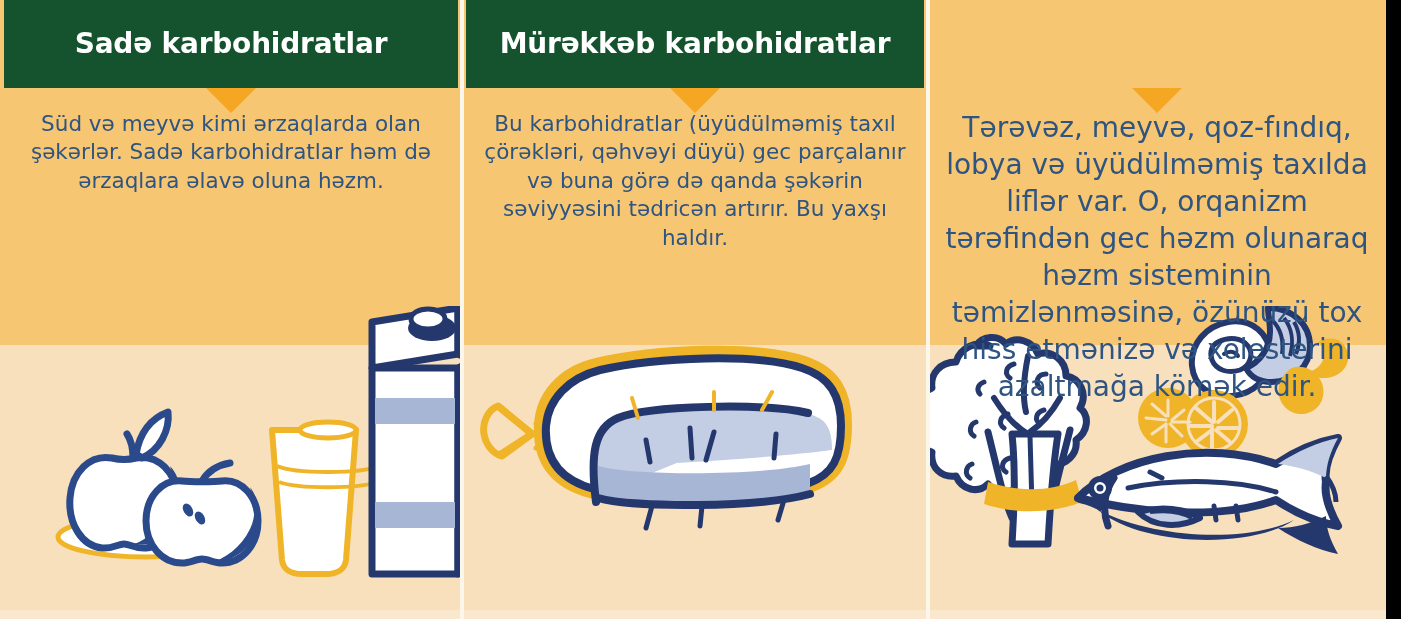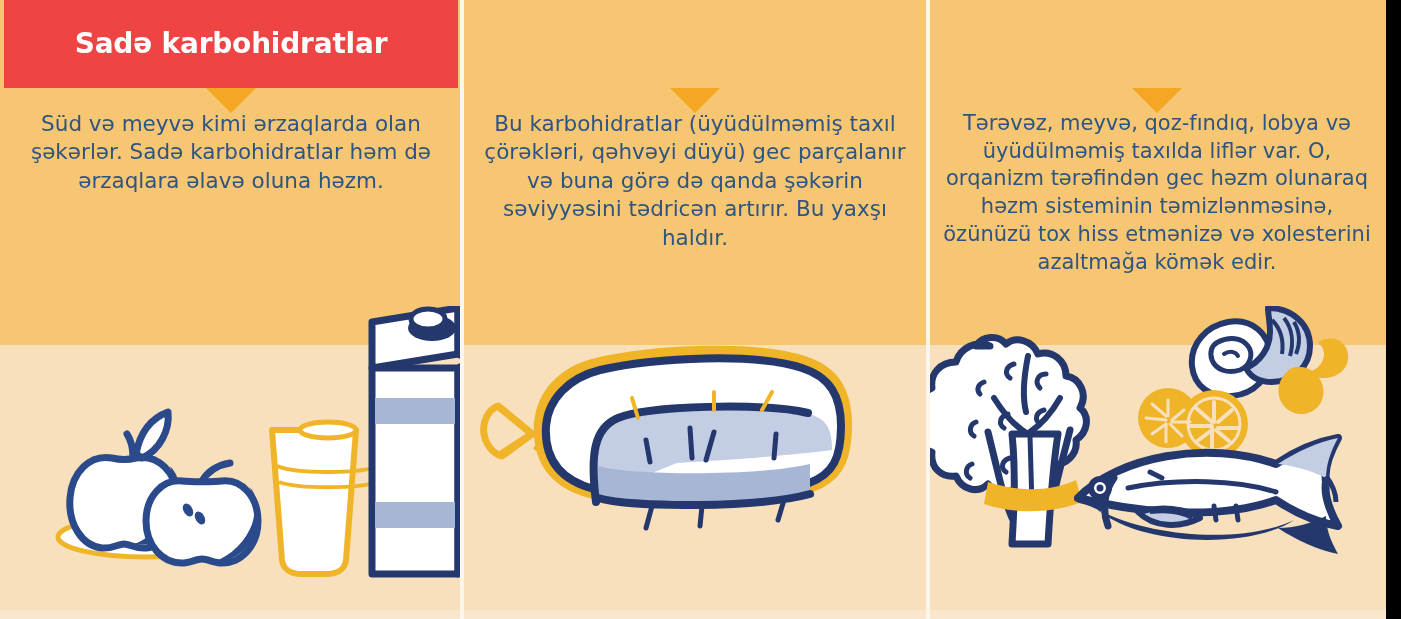--- a/index.html
+++ b/index.html
@@ -76,21 +76,21 @@
   }
   .col-divider.d1 { left: 460px; }
   .col-divider.d2 { left: 926px; }
 
   
   .hdr {
     position: absolute;
     left: 4px; top: 0;
     right: 4px;
     height: 88px;
-    background: #ef4444;
+    background: #14532d;
     display: flex;
     align-items: center;
     justify-content: center;
     z-index: 4;
   }
   .hdr-title {
     color: #FFFFFF;
     font-size: 28px;
     font-weight: bold;
     letter-spacing: -0.2px;
@@ -116,21 +116,21 @@
     top: 110px;
     left: 0; right: 0;
     padding: 0 22px;
     color: #2E5481;
     font-size: 21.5px;
     line-height: 1.32;
     text-align: center;
     z-index: 3;
     box-sizing: border-box;
   }
-  .col-2 .body-text { font-size: 21px; padding: 0 14px; }
+  .col-2 .body-text { font-size: 28px; padding: 0 14px; }
 
   
   .art {
     position: absolute;
     left: 0;
     bottom: 9px;
     width: 100%;
     z-index: 2;
     pointer-events: none;
   }
@@ -201,20 +201,23 @@
             <g>
               <ellipse cx="432" cy="22" rx="24" ry="13" fill="#24386E"></ellipse>
               <ellipse cx="428" cy="13" rx="17" ry="10" fill="#FFFFFF" stroke="#24386E" stroke-width="5"></ellipse>
             </g>
           </g>
         </svg>
       </div>
     </div>
 
     <div class="col col-1">
+      <div class="hdr">
+        <div class="hdr-title">Mürəkkəb karbohidratlar</div>
+      </div>
       <div class="hdr-notch"></div>
 
       <div class="body-text">Bu karbohidratlar (üyüdülməmiş taxıl çörəkləri, qəhvəyi düyü) gec parçalanır və buna görə də qanda şəkərin səviyyəsini tədricən artırır. Bu yaxşı haldır.</div>
 
       <div class="art">
         <svg viewBox="0 0 466 300" width="466" height="300" xmlns="http://www.w3.org/2000/svg">
 
           <g>
             <path d="M36 100 c-10 4 -16 16 -14 28 c2 12 10 20 18 22 l30 -22 Z" fill="none" stroke="#F0B429" stroke-width="7" stroke-linejoin="round"></path>
             <path d="M36 100 l34 28 l-34 22" fill="none" stroke="#F0B429" stroke-width="7" stroke-linejoin="round"></path>

